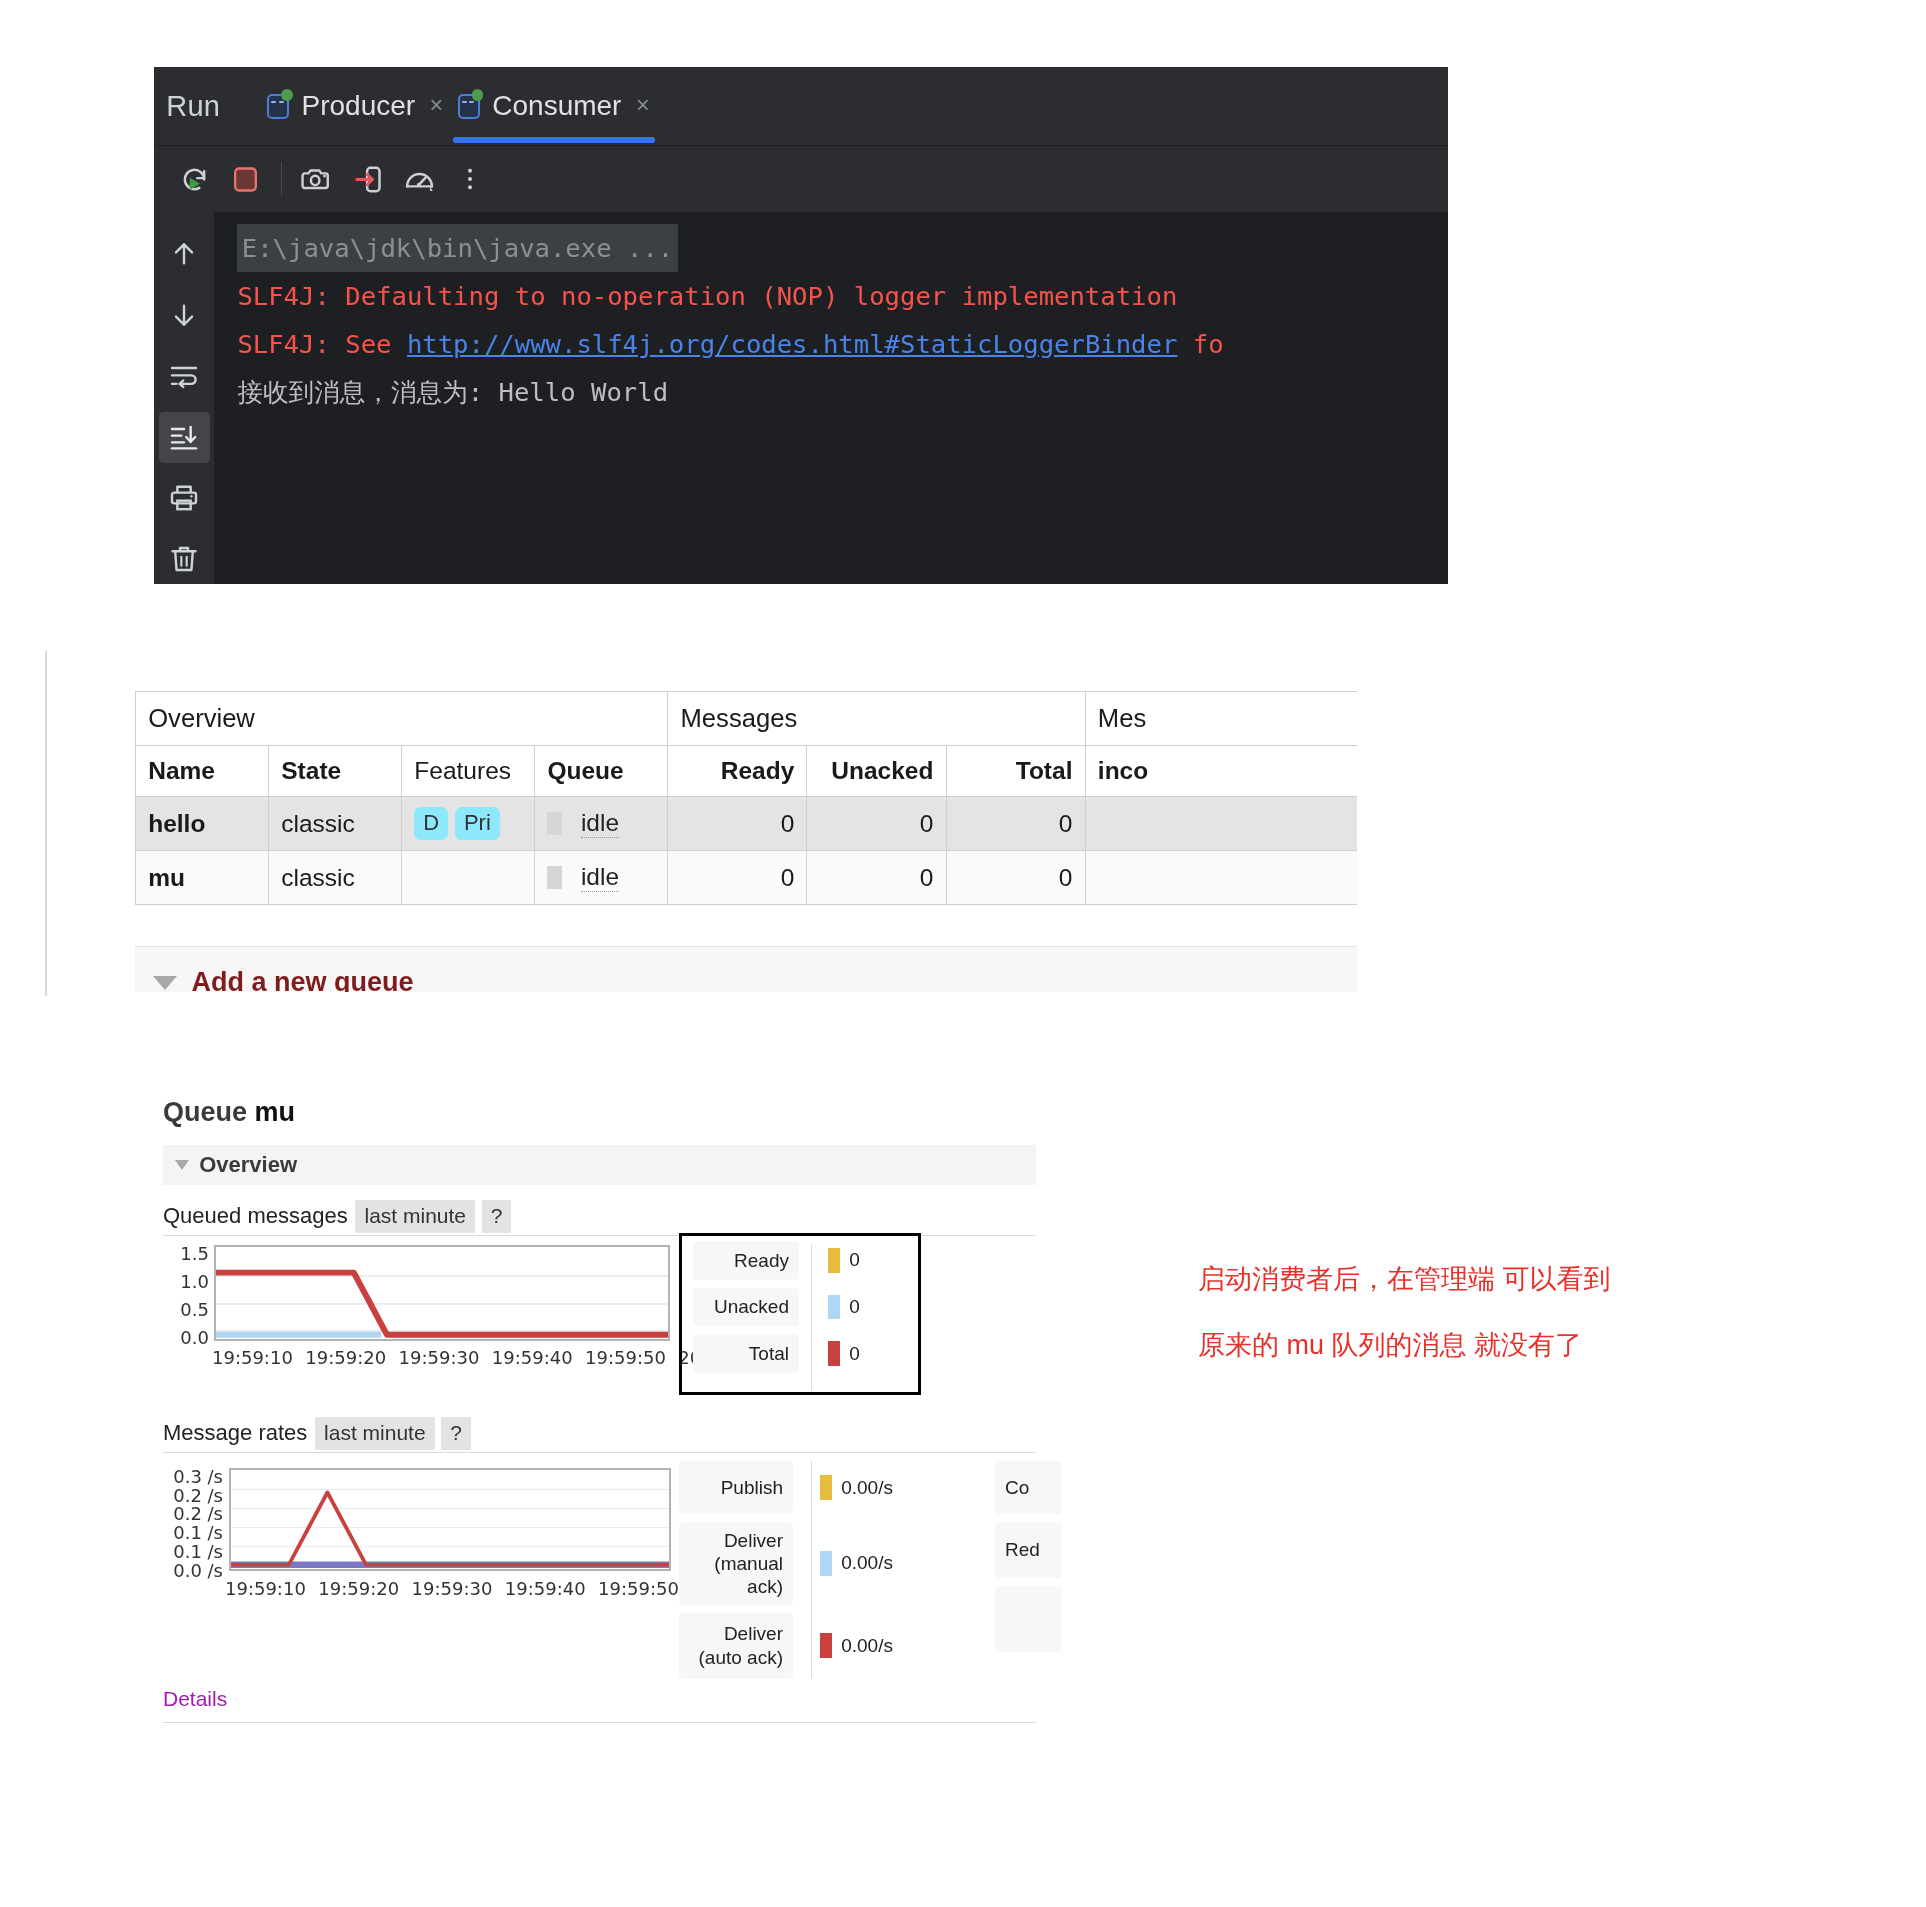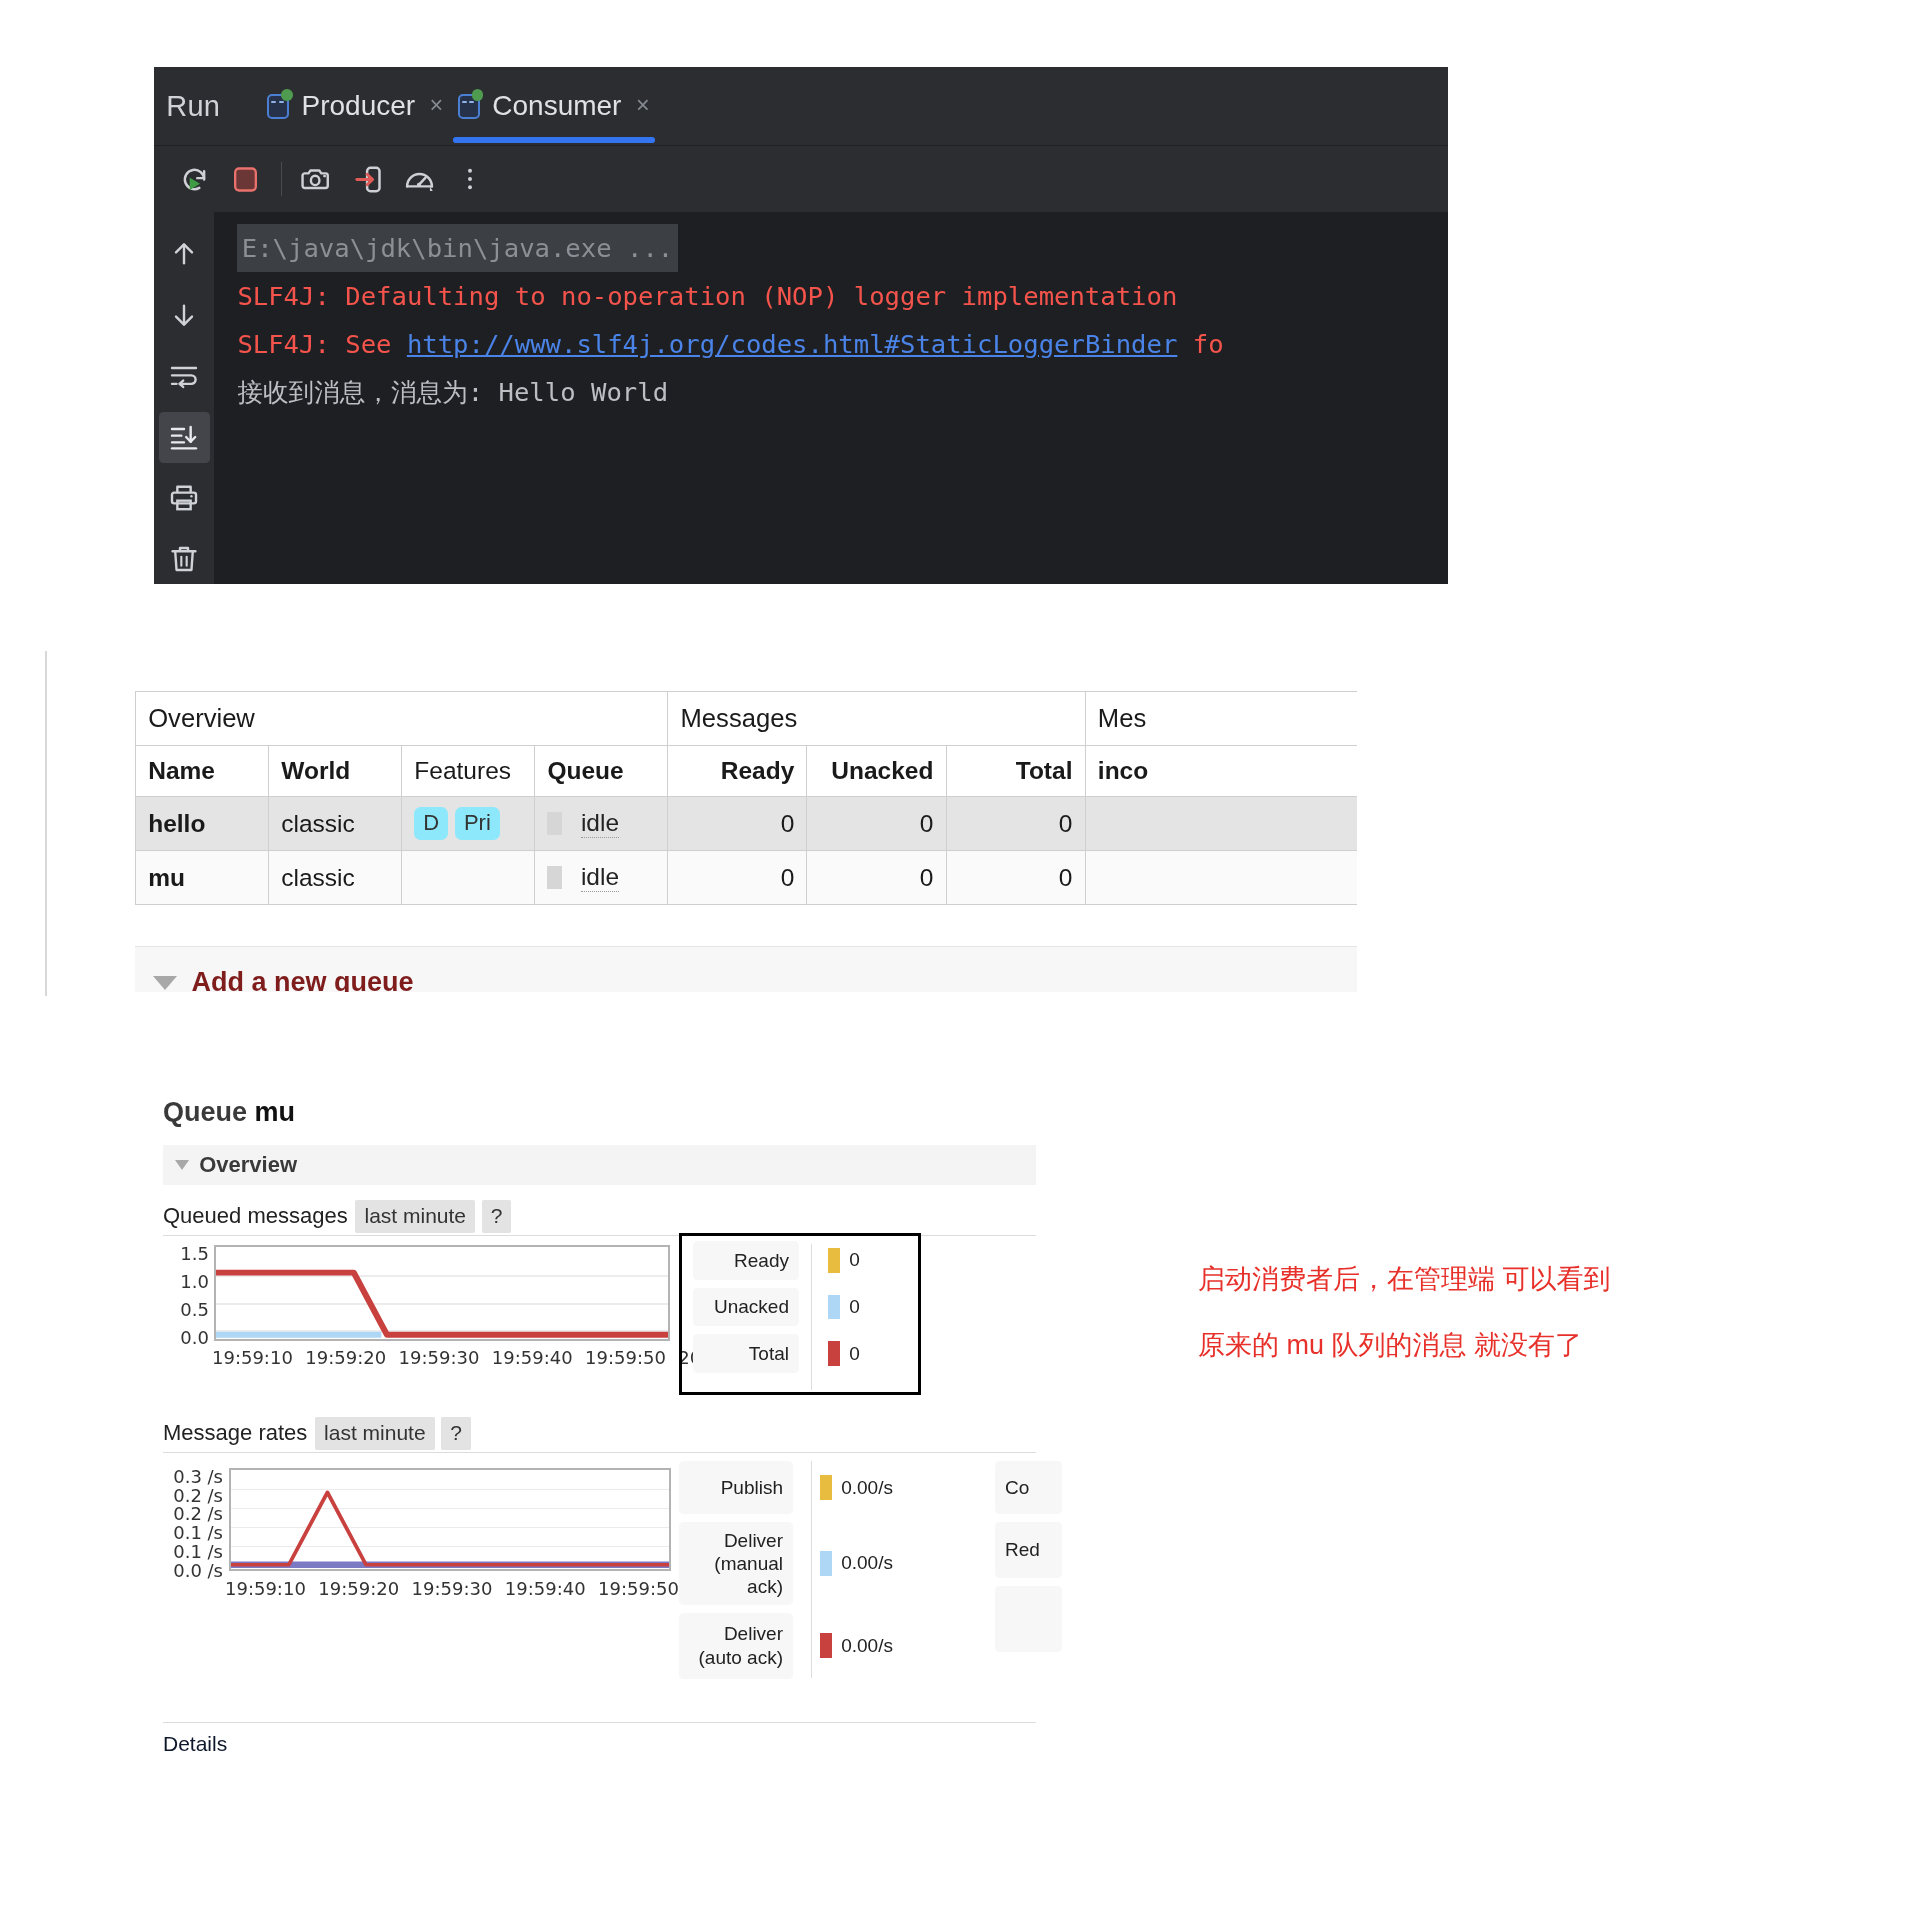--- a/index.html
+++ b/index.html
@@ -417,22 +417,21 @@
     position: absolute;
     border: 3.3px solid #000;
     box-sizing: border-box;
     background: transparent;
   }
 
   #details-label {
     position: absolute;
     left: 57px;
     font-size: 21px;
-    color: #0f172a;
-    margin-top: 45px;
+    color: #a21caf;
   }
   #details-underline {
     position: absolute;
     left: 57px;
     height: 1.1px;
     background: #dcdcdc;
     width: 873px;
   }
 
   
@@ -597,21 +596,21 @@
         <col style="width:439px">
     </colgroup>
     <thead>
       <tr class="group-row">
         <td colspan="4">Overview</td>
         <td colspan="3">Messages</td>
         <td colspan="1">Mes</td>
       </tr>
       <tr class="head-row">
         <th>Name</th>
-        <th>World</th>
+        <th>State</th>
         <th class="light">Features</th>
         <th>Queue</th>
         <th class="num">Ready</th>
         <th class="num">Unacked</th>
         <th class="num">Total</th>
         <th>inco</th>
       </tr>
     </thead>
     <tbody>
       <tr class="data-row r-odd">

